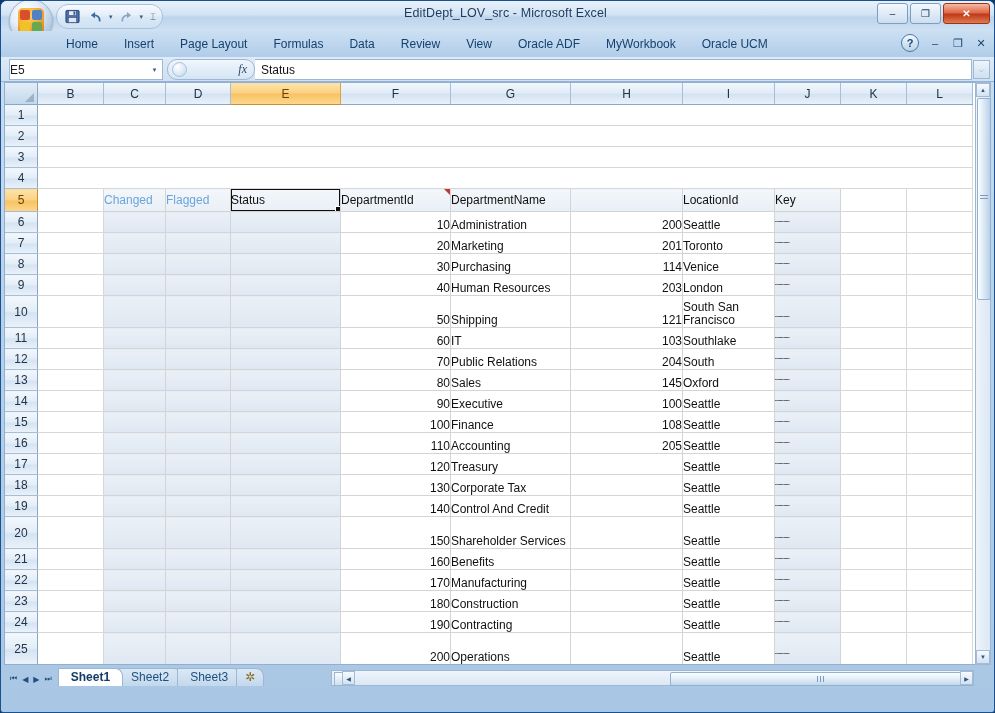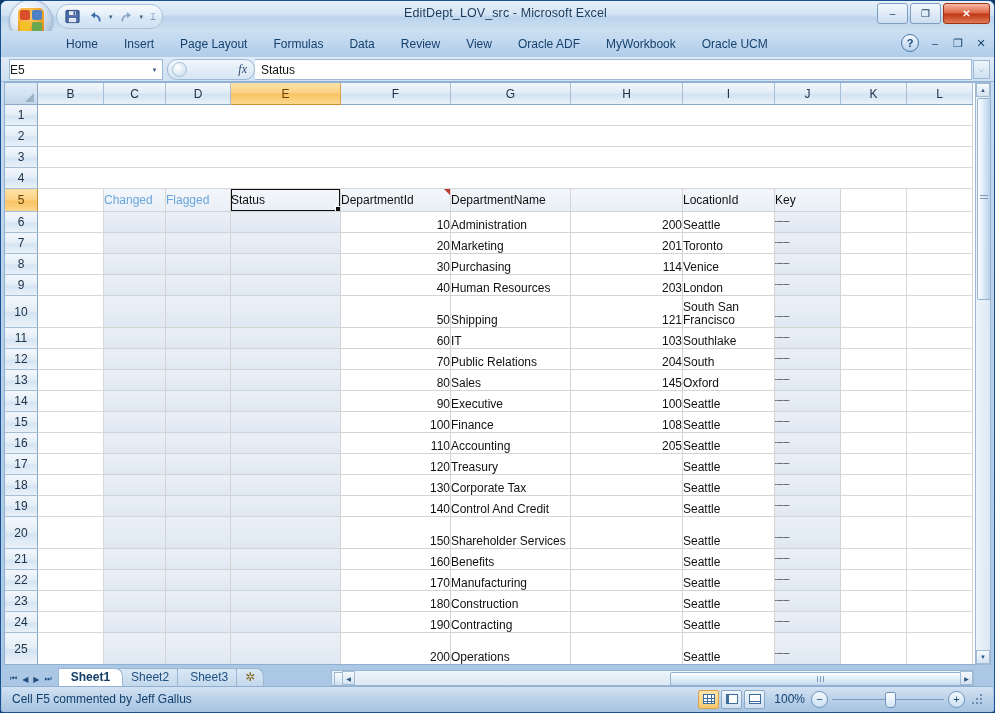--- a/index.html
+++ b/index.html
@@ -675,39 +675,14 @@
       <span class="navb">◀</span>
       <span class="navb">▶</span>
       <span class="navb">⏭</span>
     </div>
     <div class="stab active">Sheet1</div>
     <div class="stab">Sheet2</div>
     <div class="stab">Sheet3</div>
     <div class="stab newsheet">✲</div>
   </div>
 
-  <div class="statusbar">
-    <span class="stext">Cell F5 commented by Jeff Gallus</span>
-    <div class="sright">
-      <div class="viewbtns">
-        <div class="vb g1 on">
-            <i></i>
-          </div>
-        <div class="vb g2">
-            <i></i>
-          </div>
-        <div class="vb g3">
-            <i></i>
-          </div>
-      </div>
-      <span class="zlevel">100%</span>
-      <div class="zslider">
-        <span class="zcirc">−</span>
-        <div class="ztrack">
-          <span class="zhandle"></span>
-        </div>
-        <span class="zcirc">+</span>
-      </div>
-      <span class="resizer"></span>
-    </div>
-  </div>
 
 </div>
 
 </body></html>

